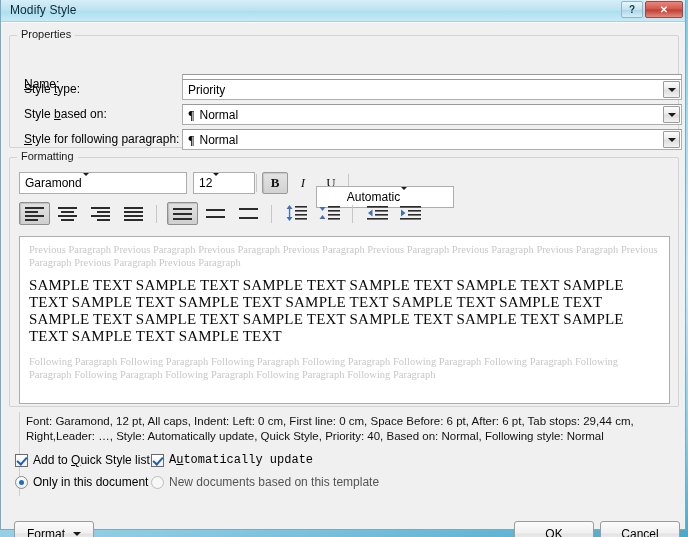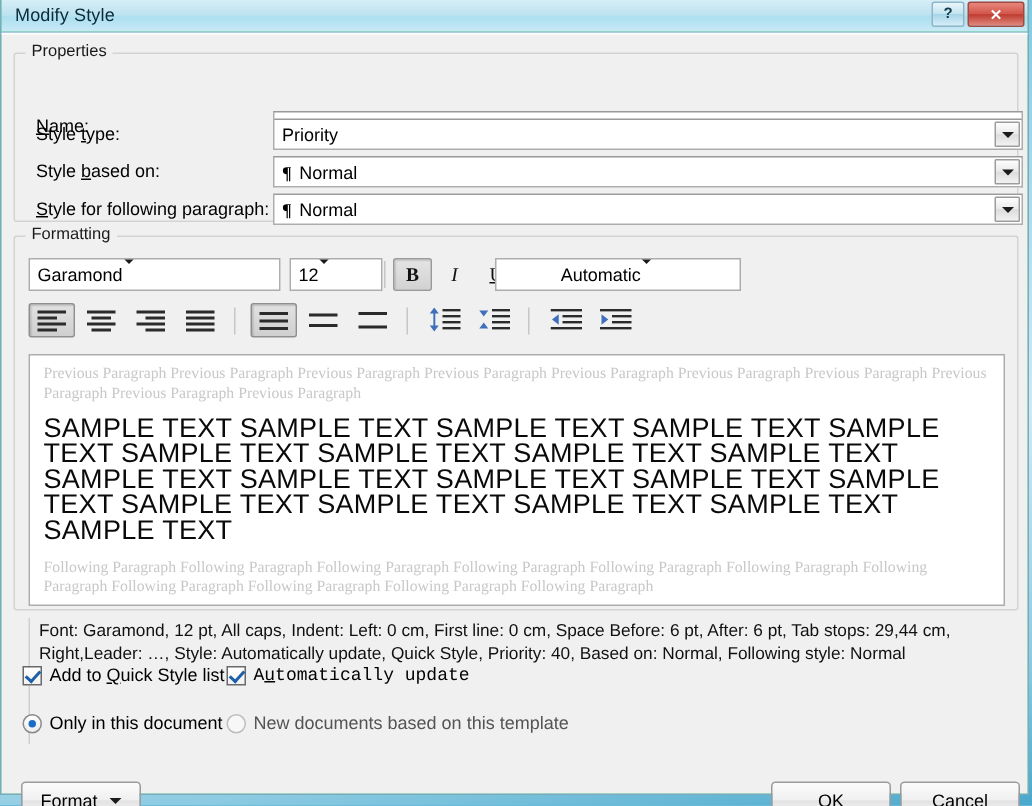--- a/index.html
+++ b/index.html
@@ -134,21 +134,21 @@
     background: #ffffff;
     border: 1px solid #adadad;
     font-size: 12px;
     color: #000;
     padding: 2px 20px 16px 5px;
     line-height: 17px;
     overflow: hidden; white-space: nowrap;
   }
   #font-name-combo { left: 0; width: 168px; }
   #font-size-combo { left: 174px; width: 62px; }
-  #font-color-combo { left: 311px; width: 164px; text-align: center; padding: 2px 20px 0 5px; }
+  #font-color-combo { left: 297px; width: 138px; text-align: center; padding: 2px 20px 0 5px; margin-top: 14px; }
 
   .tbtn {
     position: absolute;
     width: 26px; height: 22px;
     border: 1px solid transparent;
     background: transparent;
     display: flex; align-items: center; justify-content: center;
     font-size: 13px;
     color: #111;
     font-family: "Liberation Serif", serif;
@@ -200,22 +200,22 @@
   }
   .ghost {
     color: #c8c8c8;
     font-family: "Liberation Serif", serif;
     font-size: 10.5px;
     line-height: 13px;
     margin: 0;
   }
   .sampletext {
     color: #0a0a0a;
-    font-family: Liberation Sans, sans-serif;
-    font-size: 18px;
+    font-family: Liberation Serif, serif;
+    font-size: 15px;
     line-height: 17px;
     margin: 8px 0 10px 0;
     letter-spacing: .2px;
   }
 
   
   #desc {
     position: absolute;
     left: 9px; top: 254px;
     width: 651px; height: 84px;
@@ -496,21 +496,21 @@
 
       <div id="preview">
         <p class="ghost">Previous Paragraph Previous Paragraph Previous Paragraph Previous Paragraph Previous Paragraph Previous Paragraph Previous Paragraph Previous Paragraph Previous Paragraph Previous Paragraph</p>
         <p class="sampletext">SAMPLE TEXT SAMPLE TEXT SAMPLE TEXT SAMPLE TEXT SAMPLE TEXT SAMPLE TEXT SAMPLE TEXT SAMPLE TEXT SAMPLE TEXT SAMPLE TEXT SAMPLE TEXT SAMPLE TEXT SAMPLE TEXT SAMPLE TEXT SAMPLE TEXT SAMPLE TEXT SAMPLE TEXT SAMPLE TEXT SAMPLE TEXT</p>
         <p class="ghost">Following Paragraph Following Paragraph Following Paragraph Following Paragraph Following Paragraph Following Paragraph Following Paragraph Following Paragraph Following Paragraph Following Paragraph Following Paragraph</p>
       </div>
 
       <div id="desc">Font: Garamond, 12 pt, All caps, Indent: Left:  0 cm, First line:  0 cm, Space Before:  6 pt, After:  6 pt, Tab stops:  29,44 cm, Right,Leader: …, Style: Automatically update, Quick Style, Priority: 40, Based on: Normal, Following style: Normal</div>
     </div>
 
-    <div class="optrow" style="left:0; top:420px; width:100%; height:18px;">
+    <div class="optrow" style="left:0; top:430px; width:100%; height:18px;">
       <div class="opt" style="left:14px;">
         <span class="cbox checked"></span>
         <span>Add to <u class="u">Q</u>uick Style list</span>
       </div>
       <div class="opt" style="left:150px;font-family:Liberation Mono, monospace;">
         <span class="cbox checked"></span>
         <span>A<u class="u">u</u>tomatically update</span>
       </div>
     </div>
 

